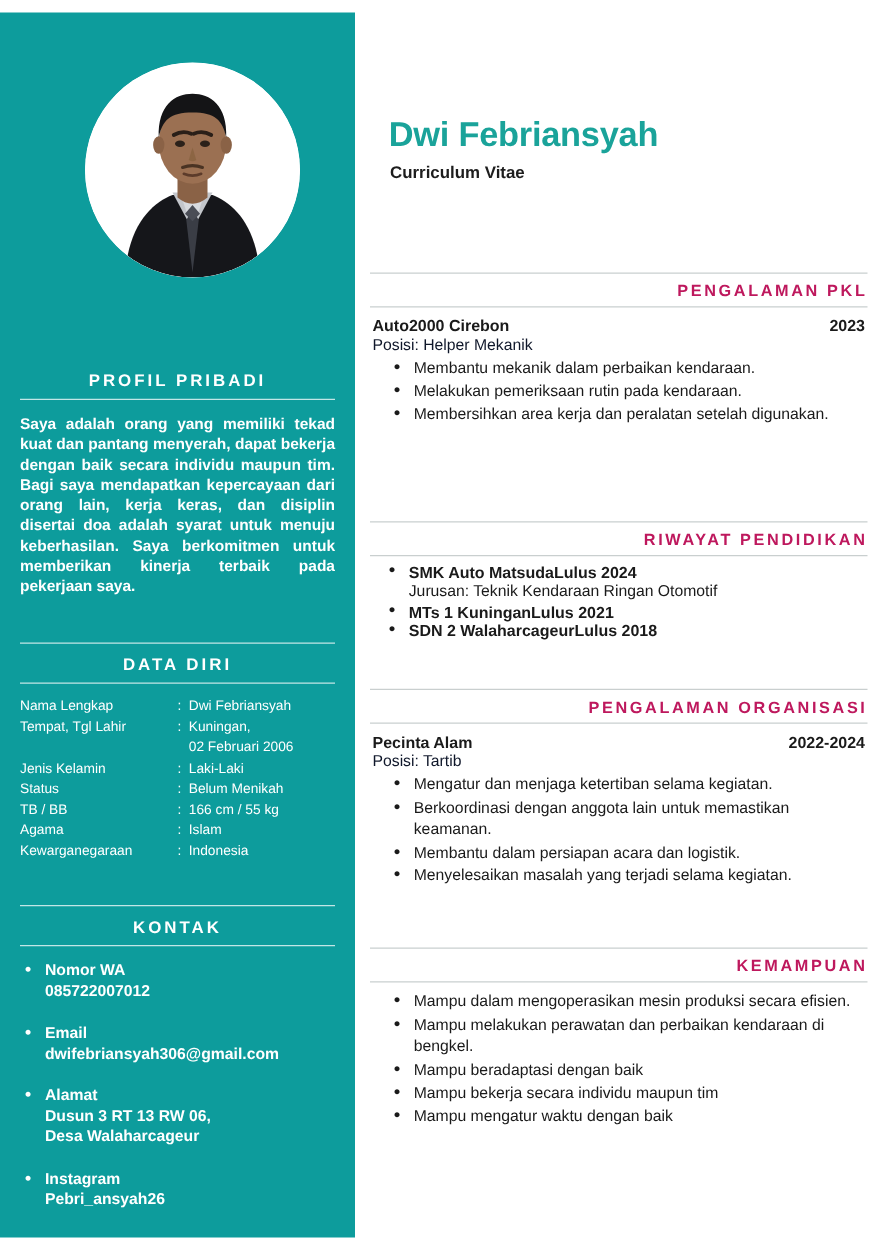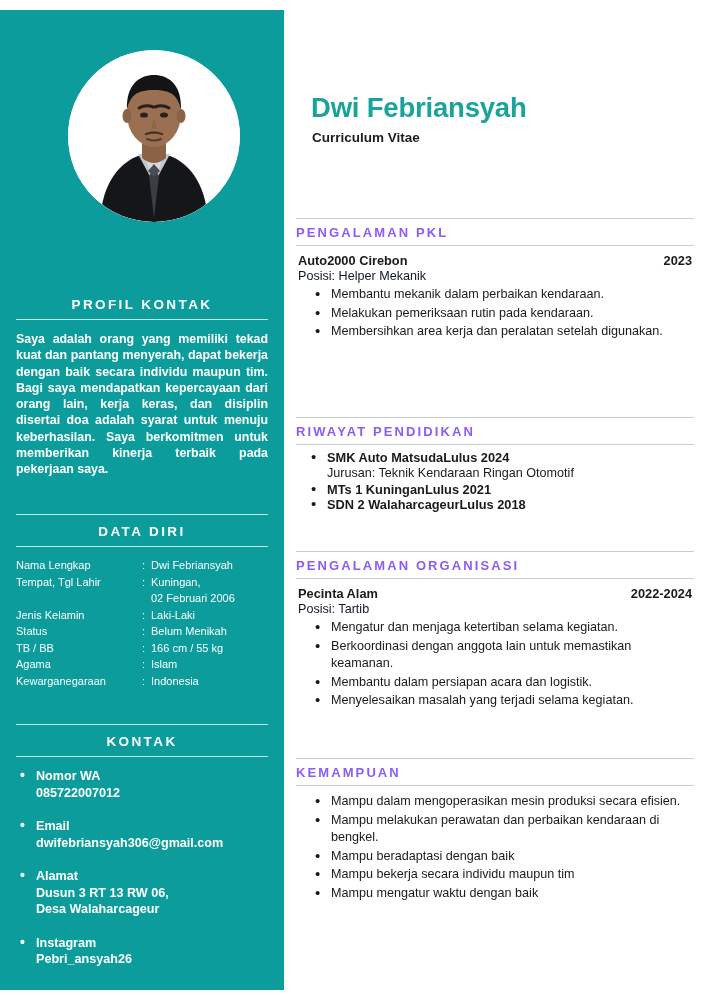--- a/index.html
+++ b/index.html
@@ -93,25 +93,25 @@
   }
   .subtitle {
     position: absolute; left: 28px; top: 120px;
     font-size: 13.5px;
     font-weight: 700;
     color: #1d1d1d;
   }
 
   .main-section { position: absolute; left: 12px; width: 398px; }
   .main-head {
-    text-align: left;
+    text-align: right;
     font-size: 13px;
     font-weight: 700;
     letter-spacing: 2.1px;
-    color: #8b5cf6;
+    color: #be185d;
     border-top: 1px solid #c9cfcf;
     border-bottom: 1px solid #c9cfcf;
     padding: 6px 0 5px;
   }
 
   .job-row {
     display: flex; justify-content: space-between; align-items: baseline;
     margin-top: 7px;
     padding: 0 2px;
   }
@@ -188,21 +188,21 @@
 
           <path d="M86 68 L83 78 q3 2 6 0 Z" fill="#87613f" opacity=".75"></path>
 
           <path d="M78 84 q8 -3 16 0" stroke="#4a3323" stroke-width="2.4" fill="none" stroke-linecap="round"></path>
           <path d="M79 89 q7 3 14 0" stroke="#5c3b2a" stroke-width="2" fill="none" stroke-linecap="round"></path>
         </g>
       </svg>
     </div>
 
     <section class="side-section" style="top:284px;">
-      <div class="side-head botline">PROFIL KONTAK</div>
+      <div class="side-head botline">PROFIL PRIBADI</div>
       <p class="profil-text">Saya adalah orang yang memiliki tekad kuat dan pantang menyerah, dapat bekerja dengan baik secara individu maupun tim. Bagi saya mendapatkan kepercayaan dari orang lain, kerja keras, dan disiplin disertai doa adalah syarat untuk menuju keberhasilan. Saya berkomitmen untuk memberikan kinerja terbaik pada pekerjaan saya.</p>
     </section>
 
     <section class="side-section" style="top:504px;">
       <div class="side-head topline botline">DATA DIRI</div>
       <table class="data-table">
         <tbody>
             <tr>
               <td class="lbl">Nama Lengkap</td>
               <td class="sep">:</td>

